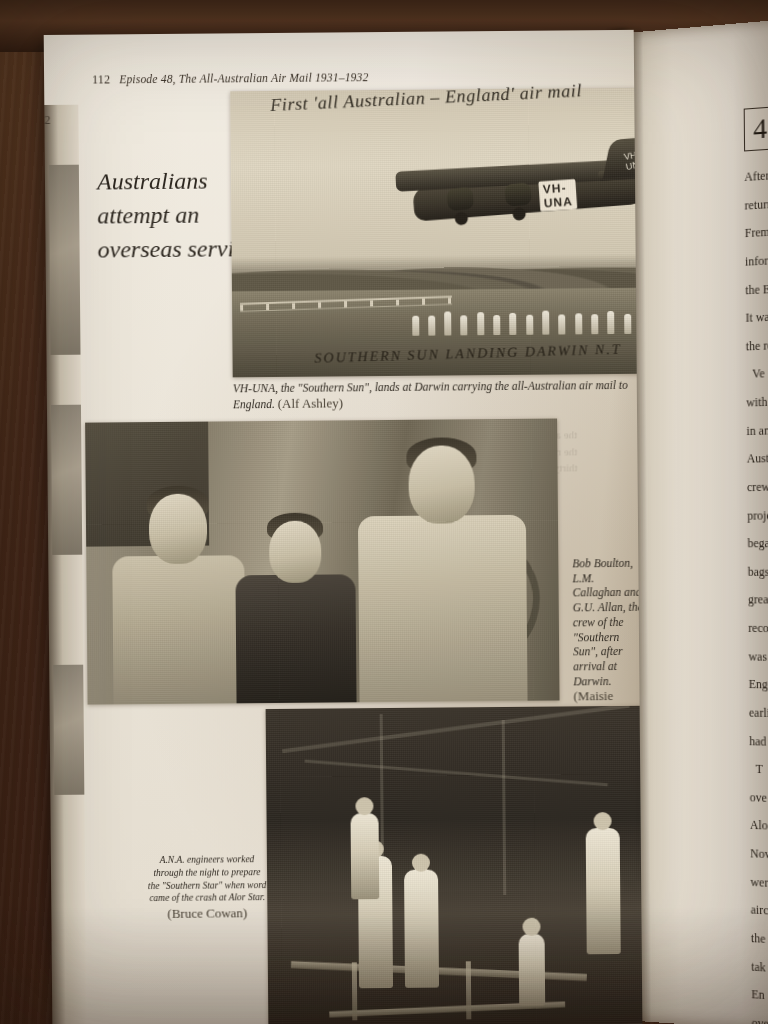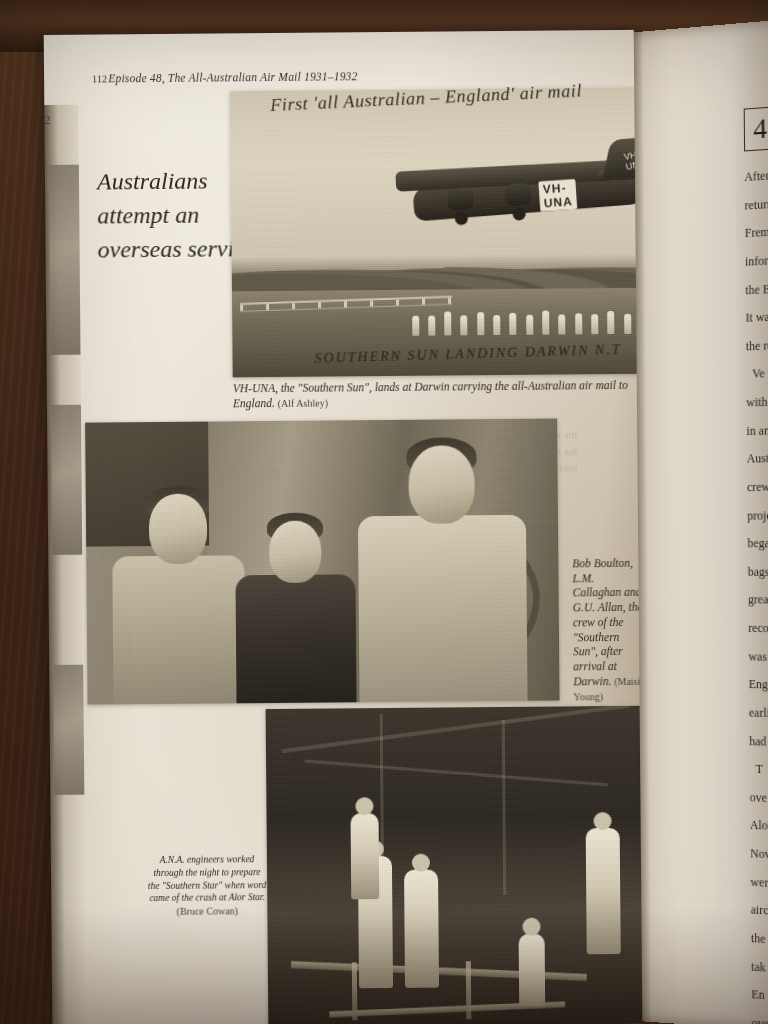--- a/index.html
+++ b/index.html
@@ -116,22 +116,22 @@
     left: 48px;
     top: 38px;
     font-size: 11.5px;
     font-style: italic;
     color: #3a3228;
     letter-spacing: .2px;
     white-space: nowrap;
   }
   .running-head .folio {
     font-style: normal;
-    margin-right: 1px;
-    font-size: 10px;
+    margin-right: 9px;
+    font-size: 12px;
   }
   .folio-outer {
     position: absolute;
     left: -12px;
     top: 78px;
     font-size: 12px;
     color: #4a4136;
   }
   .headline {
     position: absolute;
@@ -284,21 +284,21 @@
     opacity: .9;
   }
   .caption {
     position: absolute;
     font-size: 11.5px;
     line-height: 1.28;
     font-style: italic;
     color: #2e2820;
   }
   .caption .credit {
-    font-size: 10px;
+    font-size: 13px;
     font-style: normal;
     color: #4a4236;
   }
   #cap-plane { left: 186px; top: 348px; width: 406px; }
   
   #pic-crew {
     left: 38px;
     top: 388px;
     width: 472px;
     height: 282px;

